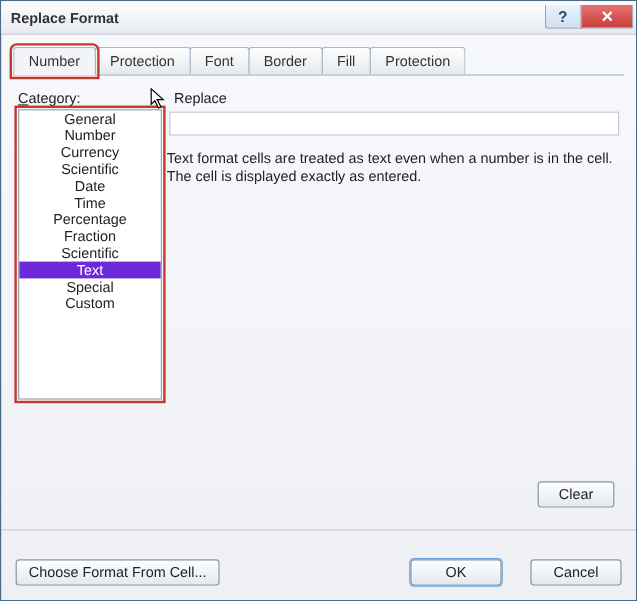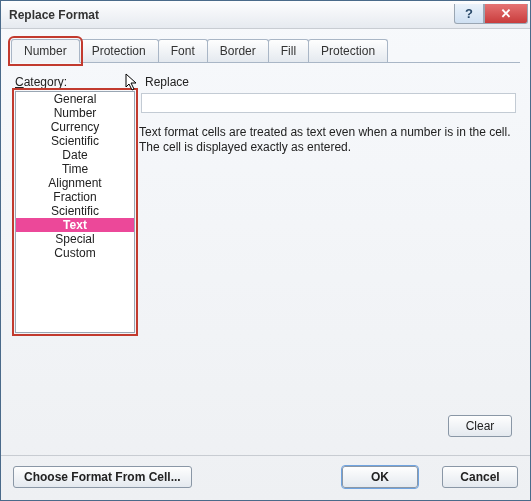--- a/index.html
+++ b/index.html
@@ -130,23 +130,22 @@
     position: relative;
     text-align: center;
   }
   .listbox .item {
     padding: 0 4px;
     line-height: 14px;
     cursor: pointer;
     white-space: nowrap;
   }
   .listbox .item.selected {
-    background: #ec4899;
+    background: #6d28d9;
     color: #fff;
-    font-weight: bold;
   }
   .list-highlight {
     outline: 2px solid #c23a2e;
     outline-offset: 1px;
   }
 
   .right-col {
     flex: 1;
     display: flex;
     flex-direction: column;
@@ -188,24 +187,23 @@
     padding: 3px 12px;
     border: 1px solid #8a97a6;
     border-radius: 3px;
     background: linear-gradient(#fefefe, #e4e9ef);
     cursor: pointer;
     text-align: center;
   }
 
   .footer {
     border-top: 1px solid #c8ccd2;
-    padding: 10px 12px 12px 12px;
+    padding: 24px 12px 12px 12px;
     display: flex;
     align-items: center;
-    font-weight: bold;
   }
   .footer .btn.choose { min-width: 150px; text-align: left; padding: 3px 10px; }
   .footer-right {
     margin-left: auto;
     display: flex;
     gap: 24px;
   }
   .btn.ok { min-width: 76px; outline: 1px solid #6fa3e0; }
   .btn.cancel { min-width: 76px; text-align: center; }
 
@@ -248,21 +246,21 @@
         <div class="cat-label">
           <span class="ul">C</span><span>ategory:</span>
         </div>
         <div class="listbox list-highlight">
           <div class="item">General</div>
           <div class="item">Number</div>
           <div class="item">Currency</div>
           <div class="item">Scientific</div>
           <div class="item">Date</div>
           <div class="item">Time</div>
-          <div class="item">Alignment</div>
+          <div class="item">Percentage</div>
           <div class="item">Fraction</div>
           <div class="item">Scientific</div>
           <div class="item selected">Text</div>
           <div class="item">Special</div>
           <div class="item">Custom</div>
         </div>
       </div>
 
       <div class="right-col">
         <span class="cursor">

